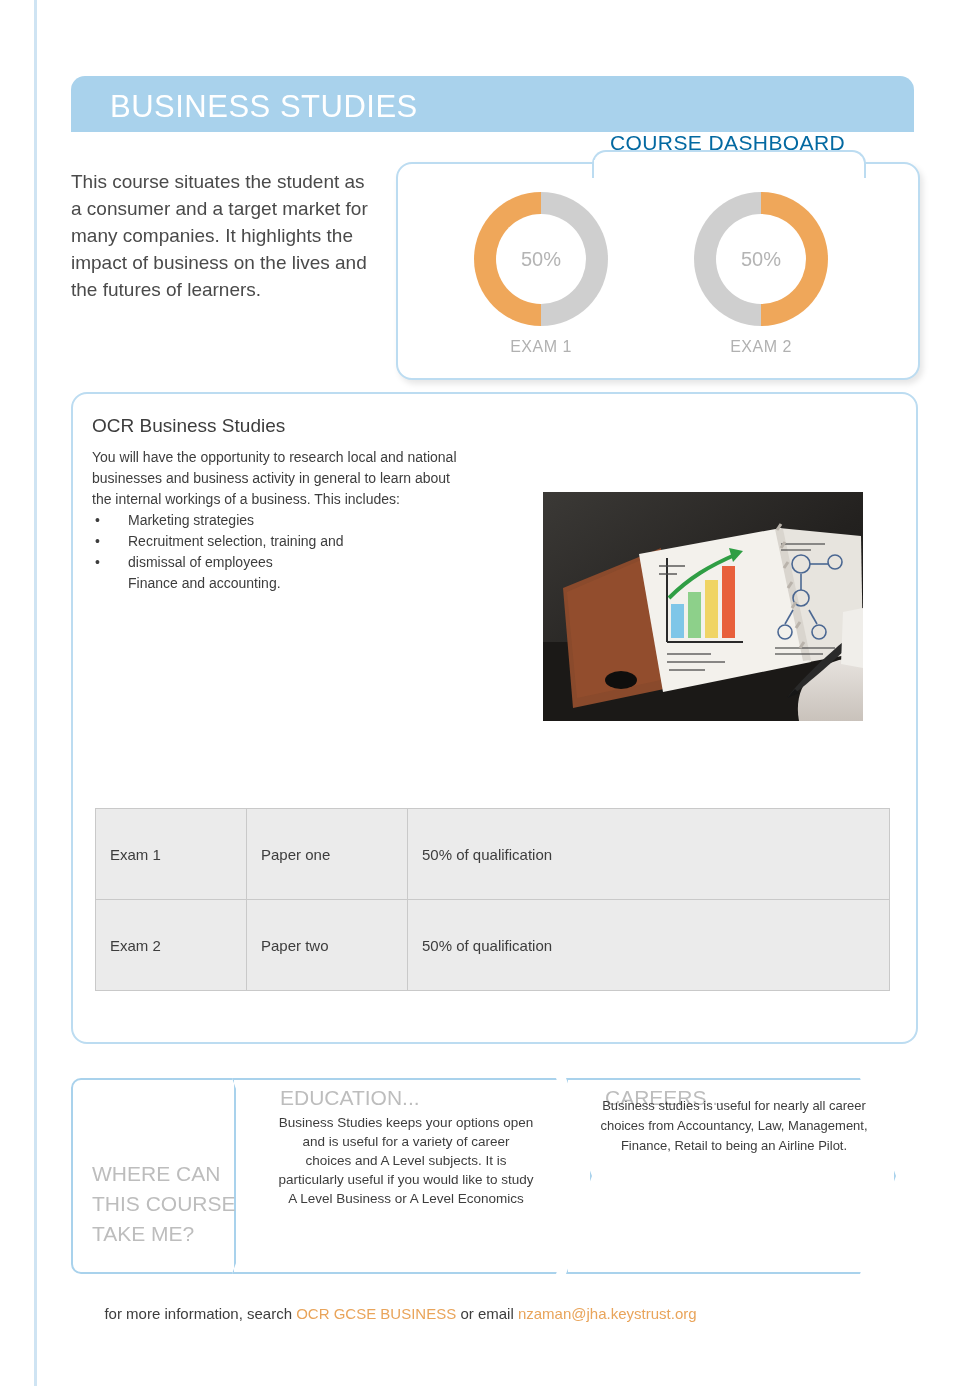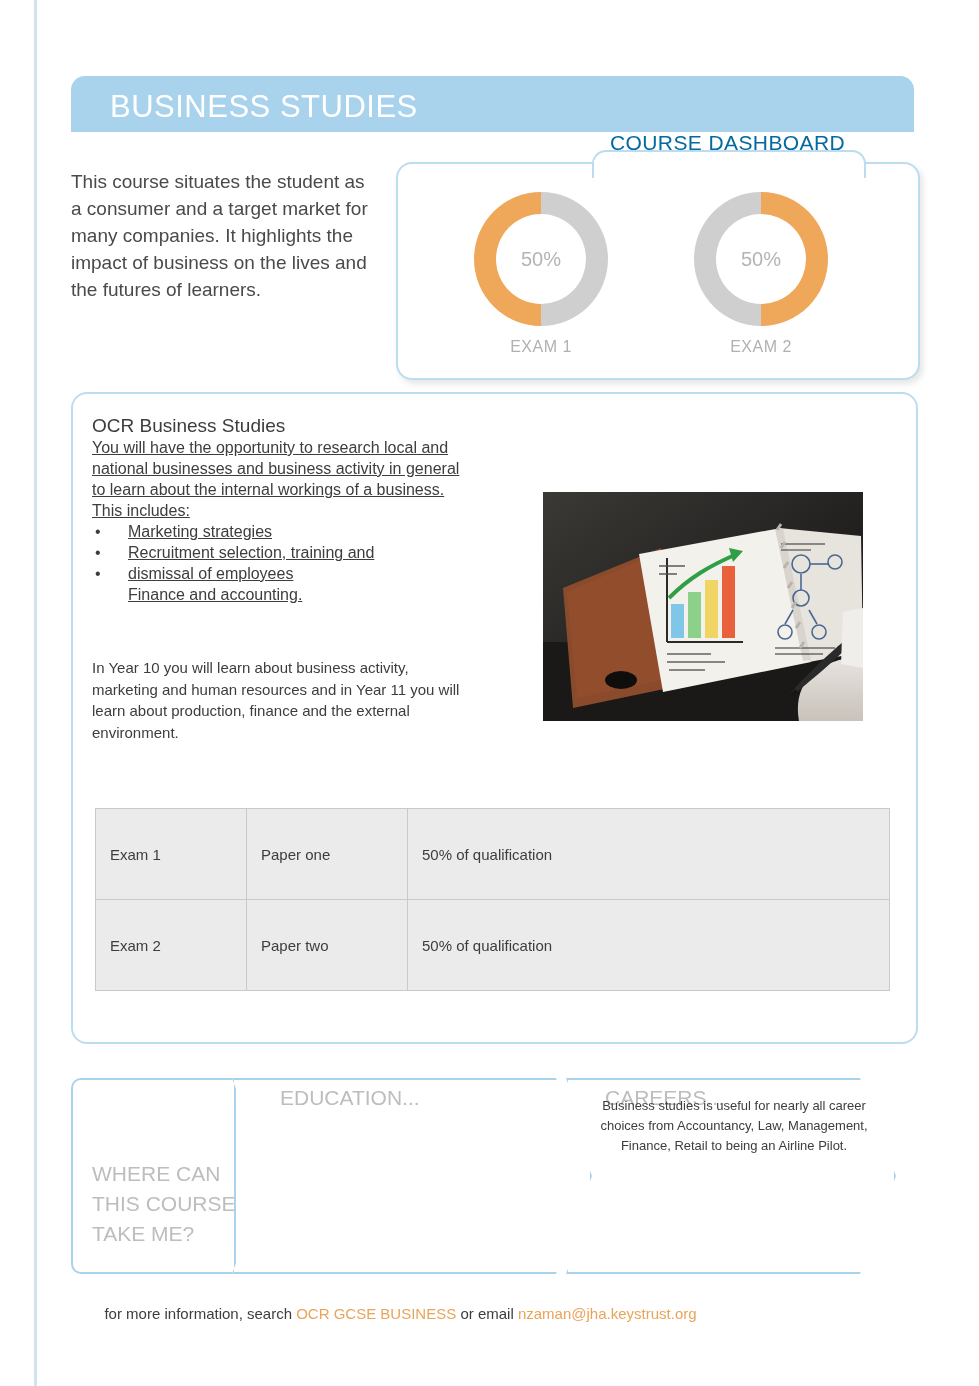--- a/index.html
+++ b/index.html
@@ -157,26 +157,25 @@
   .card-title {
     position: absolute;
     left: 92px;
     top: 415px;
     font-size: 19px;
     color: #3d3d3d;
   }
   .body-text {
     position: absolute;
     left: 92px;
-    top: 437px;
+    top: 447px;
     width: 370px;
-    font-size: 16px;
+    font-size: 14px;
     line-height: 21px;
     color: #3d3d3d;
-    text-decoration: underline;
   }
   .bullets {
     margin: 0;
     padding: 0;
     list-style: none;
   }
   .bullets li {
     position: relative;
     padding-left: 36px;
     line-height: 21px;
@@ -339,21 +338,20 @@
   <div class="body-text">
     <div>You will have the opportunity to research local and national businesses and business activity in general to learn about the internal workings of a business. This includes:</div>
     <ul class="bullets">
       <li><span class="dot">•</span><span>Marketing strategies</span></li>
       <li><span class="dot">•</span><span>Recruitment selection, training and</span></li>
       <li><span class="dot">•</span><span>dismissal of employees</span></li>
       <li class="nodot"><span>Finance and accounting.</span></li>
     </ul>
   </div>
 
-  <div class="para2">In Year 10 you will learn about business activity, marketing and human resources and in Year 11 you will learn about production, finance and the external environment.</div>
 
   <div class="photo">
     <svg width="320" height="229" viewBox="0 0 320 229" xmlns="http://www.w3.org/2000/svg">
       <defs>
         <linearGradient id="bg" x1="0" y1="0" x2="1" y2="1">
           <stop offset="0%" stop-color="#3b3936"></stop>
           <stop offset="55%" stop-color="#23211f"></stop>
           <stop offset="100%" stop-color="#151413"></stop>
         </linearGradient>
         <linearGradient id="hand" x1="0" y1="0" x2="0" y2="1">
@@ -443,20 +441,21 @@
       </tr>
     </tbody>
   </table>
 
   <div class="chev chev-1"></div>
   <div class="chev chev-2"></div>
   <div class="chev chev-3"></div>
 
   <div class="chev-label">WHERE CAN THIS COURSE TAKE ME?</div>
   <div class="chev-head edu">EDUCATION...</div>
+  <div class="chev-body edu">Business Studies keeps your options open and is useful for a variety of career choices and A Level subjects. It is particularly useful if you would like to study A Level Business or A Level Economics</div>
   <div class="chev-head car">CAREERS...</div>
   <div class="chev-body car">Business studies is useful for nearly all career choices from Accountancy, Law, Management, Finance, Retail to being an Airline Pilot.</div>
 
   <div class="footer">
     <span>for more information, search </span><span class="accent">OCR GCSE BUSINESS</span><span> or email </span><span class="accent">nzaman@jha.keystrust.org</span>
   </div>
 
 </div>
 
 </body></html>

